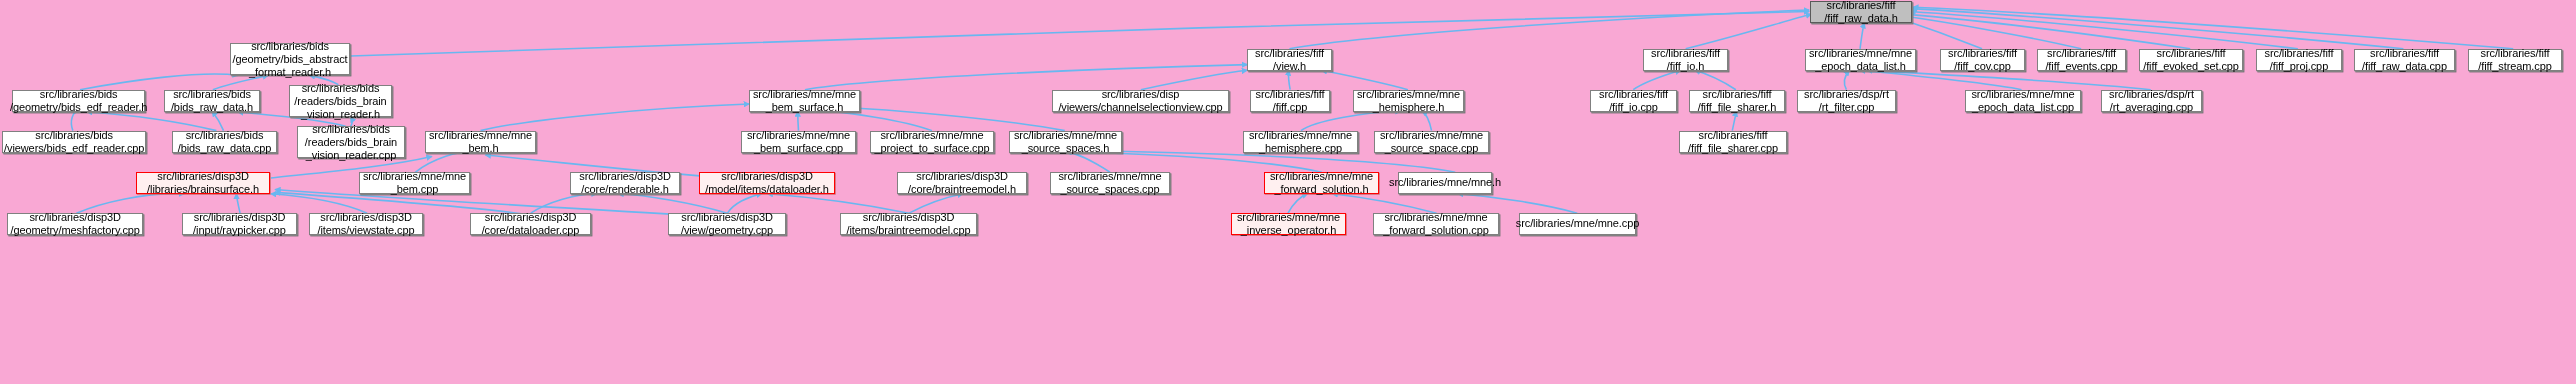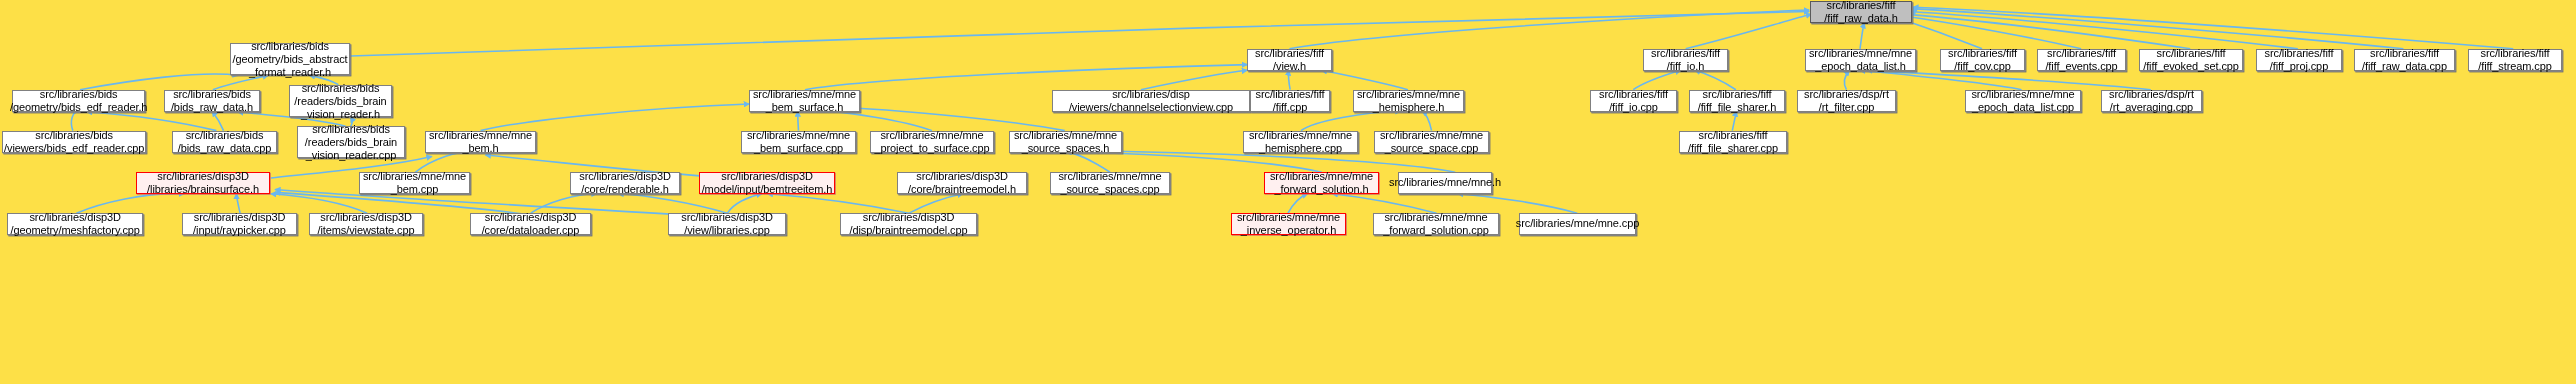--- a/index.html
+++ b/index.html
@@ -1,19 +1,19 @@
 <!DOCTYPE html>
 <html style="font-size:11.5px"><head>
 <meta charset="utf-8">
 <style>
   html,body{margin:0;padding:0;background:#000;}
   #canvas{
     position:relative;
     width:2576px;height:384px;
-    background:#fde047;
+    background:#f9a8d4;
     font-family:"Liberation Sans","DejaVu Sans",sans-serif;
     overflow:hidden;
   }
   #edges{position:absolute;left:0;top:0;width:2576px;height:384px;}
   .node{
     position:absolute;
     box-sizing:border-box;
     background:#ffffff;
     border:0.7px solid #808080;
     box-shadow:0.7px 0.7px 0 0 #8a8a8a, 1.4px 1.4px 0 0 #6e6e6e;
@@ -115,50 +115,50 @@
       <div class="node" style="left: 1940px; top: 49px; width: 85px; height: 21.6px;"><span class="ln">src/libraries/fiff</span><span class="ln">/fiff_cov.cpp</span></div>
       <div class="node" style="left: 2037px; top: 49px; width: 89px; height: 21.6px;"><span class="ln">src/libraries/fiff</span><span class="ln">/fiff_events.cpp</span></div>
       <div class="node" style="left: 2139px; top: 49px; width: 104px; height: 21.6px;"><span class="ln">src/libraries/fiff</span><span class="ln">/fiff_evoked_set.cpp</span></div>
       <div class="node" style="left: 2256px; top: 49px; width: 86px; height: 21.6px;"><span class="ln">src/libraries/fiff</span><span class="ln">/fiff_proj.cpp</span></div>
       <div class="node" style="left: 2354px; top: 49px; width: 101px; height: 21.6px;"><span class="ln">src/libraries/fiff</span><span class="ln">/fiff_raw_data.cpp</span></div>
       <div class="node" style="left: 2468px; top: 49px; width: 94px; height: 21.6px;"><span class="ln">src/libraries/fiff</span><span class="ln">/fiff_stream.cpp</span></div>
       <div class="node" style="left: 12.2px; top: 90px; width: 133px; height: 21.6px;"><span class="ln">src/libraries/bids</span><span class="ln">/geometry/bids_edf_reader.h</span></div>
       <div class="node" style="left: 164px; top: 90px; width: 96px; height: 21.6px;"><span class="ln">src/libraries/bids</span><span class="ln">/bids_raw_data.h</span></div>
       <div class="node" style="left: 289px; top: 85px; width: 103px; height: 32px;"><span class="ln">src/libraries/bids</span><span class="ln">/readers/bids_brain</span><span class="ln">_vision_reader.h</span></div>
       <div class="node" style="left: 749px; top: 90px; width: 111px; height: 21.6px;"><span class="ln">src/libraries/mne/mne</span><span class="ln">_bem_surface.h</span></div>
-      <div class="node" style="left: 1052px; top: 90px; width: 198px; height: 21.6px;"><span class="ln">src/libraries/disp</span><span class="ln">/viewers/channelselectionview.cpp</span></div>
+      <div class="node" style="left: 1052px; top: 90px; width: 177px; height: 21.6px;"><span class="ln">src/libraries/disp</span><span class="ln">/viewers/channelselectionview.cpp</span></div>
       <div class="node" style="left: 1250px; top: 90px; width: 80px; height: 21.6px;"><span class="ln">src/libraries/fiff</span><span class="ln">/fiff.cpp</span></div>
       <div class="node" style="left: 1353px; top: 90px; width: 111px; height: 21.6px;"><span class="ln">src/libraries/mne/mne</span><span class="ln">_hemisphere.h</span></div>
       <div class="node" style="left: 1590px; top: 90px; width: 87px; height: 21.6px;"><span class="ln">src/libraries/fiff</span><span class="ln">/fiff_io.cpp</span></div>
       <div class="node" style="left: 1689px; top: 90px; width: 96px; height: 21.6px;"><span class="ln">src/libraries/fiff</span><span class="ln">/fiff_file_sharer.h</span></div>
       <div class="node" style="left: 1797px; top: 90px; width: 99px; height: 21.6px;"><span class="ln">src/libraries/dsp/rt</span><span class="ln">/rt_filter.cpp</span></div>
       <div class="node" style="left: 1965px; top: 90px; width: 116px; height: 21.6px;"><span class="ln">src/libraries/mne/mne</span><span class="ln">_epoch_data_list.cpp</span></div>
       <div class="node" style="left: 2101px; top: 90px; width: 101px; height: 21.6px;"><span class="ln">src/libraries/dsp/rt</span><span class="ln">/rt_averaging.cpp</span></div>
       <div class="node" style="left: 2.2px; top: 131px; width: 144px; height: 21.6px;"><span class="ln">src/libraries/bids</span><span class="ln">/viewers/bids_edf_reader.cpp</span></div>
       <div class="node" style="left: 172px; top: 131px; width: 105px; height: 21.6px;"><span class="ln">src/libraries/bids</span><span class="ln">/bids_raw_data.cpp</span></div>
       <div class="node" style="left: 297px; top: 126px; width: 108px; height: 32px;"><span class="ln">src/libraries/bids</span><span class="ln">/readers/bids_brain</span><span class="ln">_vision_reader.cpp</span></div>
       <div class="node" style="left: 425px; top: 131px; width: 111px; height: 21.6px;"><span class="ln">src/libraries/mne/mne</span><span class="ln">_bem.h</span></div>
       <div class="node" style="left: 741px; top: 131px; width: 115px; height: 21.6px;"><span class="ln">src/libraries/mne/mne</span><span class="ln">_bem_surface.cpp</span></div>
       <div class="node" style="left: 870px; top: 131px; width: 124px; height: 21.6px;"><span class="ln">src/libraries/mne/mne</span><span class="ln">_project_to_surface.cpp</span></div>
       <div class="node" style="left: 1009px; top: 131px; width: 113px; height: 21.6px;"><span class="ln">src/libraries/mne/mne</span><span class="ln">_source_spaces.h</span></div>
       <div class="node" style="left: 1243px; top: 131px; width: 115px; height: 21.6px;"><span class="ln">src/libraries/mne/mne</span><span class="ln">_hemisphere.cpp</span></div>
       <div class="node" style="left: 1374px; top: 131px; width: 115px; height: 21.6px;"><span class="ln">src/libraries/mne/mne</span><span class="ln">_source_space.cpp</span></div>
       <div class="node" style="left: 1679px; top: 131px; width: 108px; height: 21.6px;"><span class="ln">src/libraries/fiff</span><span class="ln">/fiff_file_sharer.cpp</span></div>
       <div class="node hl" style="left: 136px; top: 172px; width: 134px; height: 21.6px;"><span class="ln">src/libraries/disp3D</span><span class="ln">/libraries/brainsurface.h</span></div>
       <div class="node" style="left: 359px; top: 172px; width: 111px; height: 21.6px;"><span class="ln">src/libraries/mne/mne</span><span class="ln">_bem.cpp</span></div>
       <div class="node" style="left: 570px; top: 172px; width: 110px; height: 21.6px;"><span class="ln">src/libraries/disp3D</span><span class="ln">/core/renderable.h</span></div>
-      <div class="node hl" style="left: 699px; top: 172px; width: 136px; height: 21.6px;"><span class="ln">src/libraries/disp3D</span><span class="ln">/model/input/bemtreeitem.h</span></div>
+      <div class="node hl" style="left: 699px; top: 172px; width: 136px; height: 21.6px;"><span class="ln">src/libraries/disp3D</span><span class="ln">/model/items/dataloader.h</span></div>
       <div class="node" style="left: 897px; top: 172px; width: 130px; height: 21.6px;"><span class="ln">src/libraries/disp3D</span><span class="ln">/core/braintreemodel.h</span></div>
       <div class="node" style="left: 1050px; top: 172px; width: 120px; height: 21.6px;"><span class="ln">src/libraries/mne/mne</span><span class="ln">_source_spaces.cpp</span></div>
       <div class="node hl" style="left: 1264px; top: 172px; width: 115px; height: 21.6px;"><span class="ln">src/libraries/mne/mne</span><span class="ln">_forward_solution.h</span></div>
       <div class="node" style="left: 1398px; top: 172px; width: 94px; height: 21.6px;"><span class="ln">src/libraries/mne/mne.h</span></div>
       <div class="node" style="left: 7.2px; top: 213px; width: 136px; height: 21.6px;"><span class="ln">src/libraries/disp3D</span><span class="ln">/geometry/meshfactory.cpp</span></div>
       <div class="node" style="left: 182px; top: 213px; width: 115px; height: 21.6px;"><span class="ln">src/libraries/disp3D</span><span class="ln">/input/raypicker.cpp</span></div>
       <div class="node" style="left: 309px; top: 213px; width: 114px; height: 21.6px;"><span class="ln">src/libraries/disp3D</span><span class="ln">/items/viewstate.cpp</span></div>
       <div class="node" style="left: 470px; top: 213px; width: 121px; height: 21.6px;"><span class="ln">src/libraries/disp3D</span><span class="ln">/core/dataloader.cpp</span></div>
-      <div class="node" style="left: 668px; top: 213px; width: 118px; height: 21.6px;"><span class="ln">src/libraries/disp3D</span><span class="ln">/view/libraries.cpp</span></div>
-      <div class="node" style="left: 840px; top: 213px; width: 137px; height: 21.6px;"><span class="ln">src/libraries/disp3D</span><span class="ln">/disp/braintreemodel.cpp</span></div>
+      <div class="node" style="left: 668px; top: 213px; width: 118px; height: 21.6px;"><span class="ln">src/libraries/disp3D</span><span class="ln">/view/geometry.cpp</span></div>
+      <div class="node" style="left: 840px; top: 213px; width: 137px; height: 21.6px;"><span class="ln">src/libraries/disp3D</span><span class="ln">/items/braintreemodel.cpp</span></div>
       <div class="node hl" style="left: 1231px; top: 213px; width: 115px; height: 21.6px;"><span class="ln">src/libraries/mne/mne</span><span class="ln">_inverse_operator.h</span></div>
       <div class="node" style="left: 1373px; top: 213px; width: 126px; height: 21.6px;"><span class="ln">src/libraries/mne/mne</span><span class="ln">_forward_solution.cpp</span></div>
       <div class="node" style="left: 1519px; top: 213px; width: 117px; height: 21.6px;"><span class="ln">src/libraries/mne/mne.cpp</span></div>
     </div>
 </div>
 
 
 </body></html>

